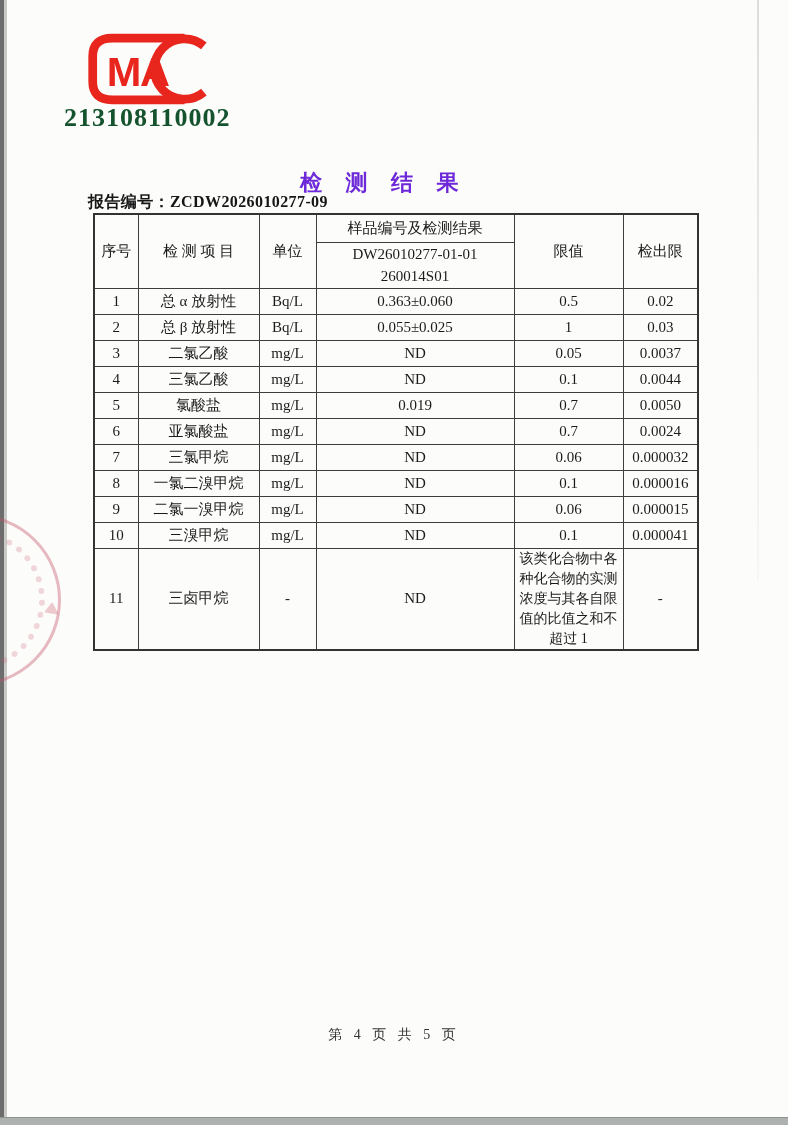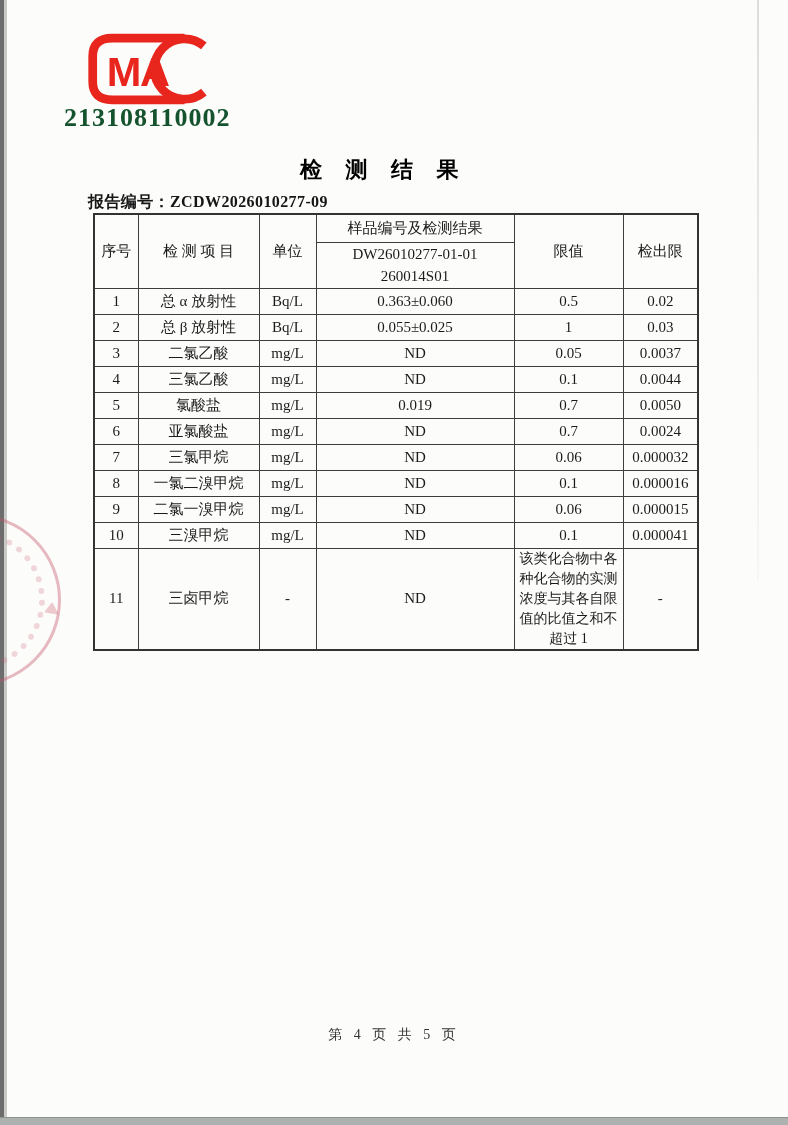--- a/index.html
+++ b/index.html
@@ -32,22 +32,22 @@
     background:rgba(198,82,104,.30);
     clip-path:polygon(55% 0,100% 100%,0 78%);filter:blur(.8px);}
   
   .cma-logo{position:absolute;left:84px;top:30px;width:134px;height:78px;}
   .cma-logo svg{width:100%;height:100%;}
   .cma-number{position:absolute;left:64px;top:103px;font-size:26px;font-weight:bold;
     color:#14532d;letter-spacing:1px;}
   
   .company{position:absolute;left:238px;top:113px;font-size:24px;font-weight:600;
     letter-spacing:1.5px;color:#1c1c1c;}
-  .doc-title{position:absolute;left:300px;top:155px;font-size:22px;font-weight:600;
-    letter-spacing:9px;color:#000000;white-space:nowrap;}
+  .doc-title{position:absolute;left:300px;top:168px;font-size:22px;font-weight:600;
+    letter-spacing:9px;color:#6d28d9;white-space:nowrap;}
   .report-no{position:absolute;left:88px;top:192px;font-size:16px;font-weight:600;
     letter-spacing:.4px;color:#161616;white-space:nowrap;}
   
   table.results{
     position:absolute;left:93px;top:213px;width:604px;
     border-collapse:collapse;table-layout:fixed;
     font-size:15px;color:#1b1b1b;
     border:2.2px solid #333;
   }
   table.results th,table.results td{

